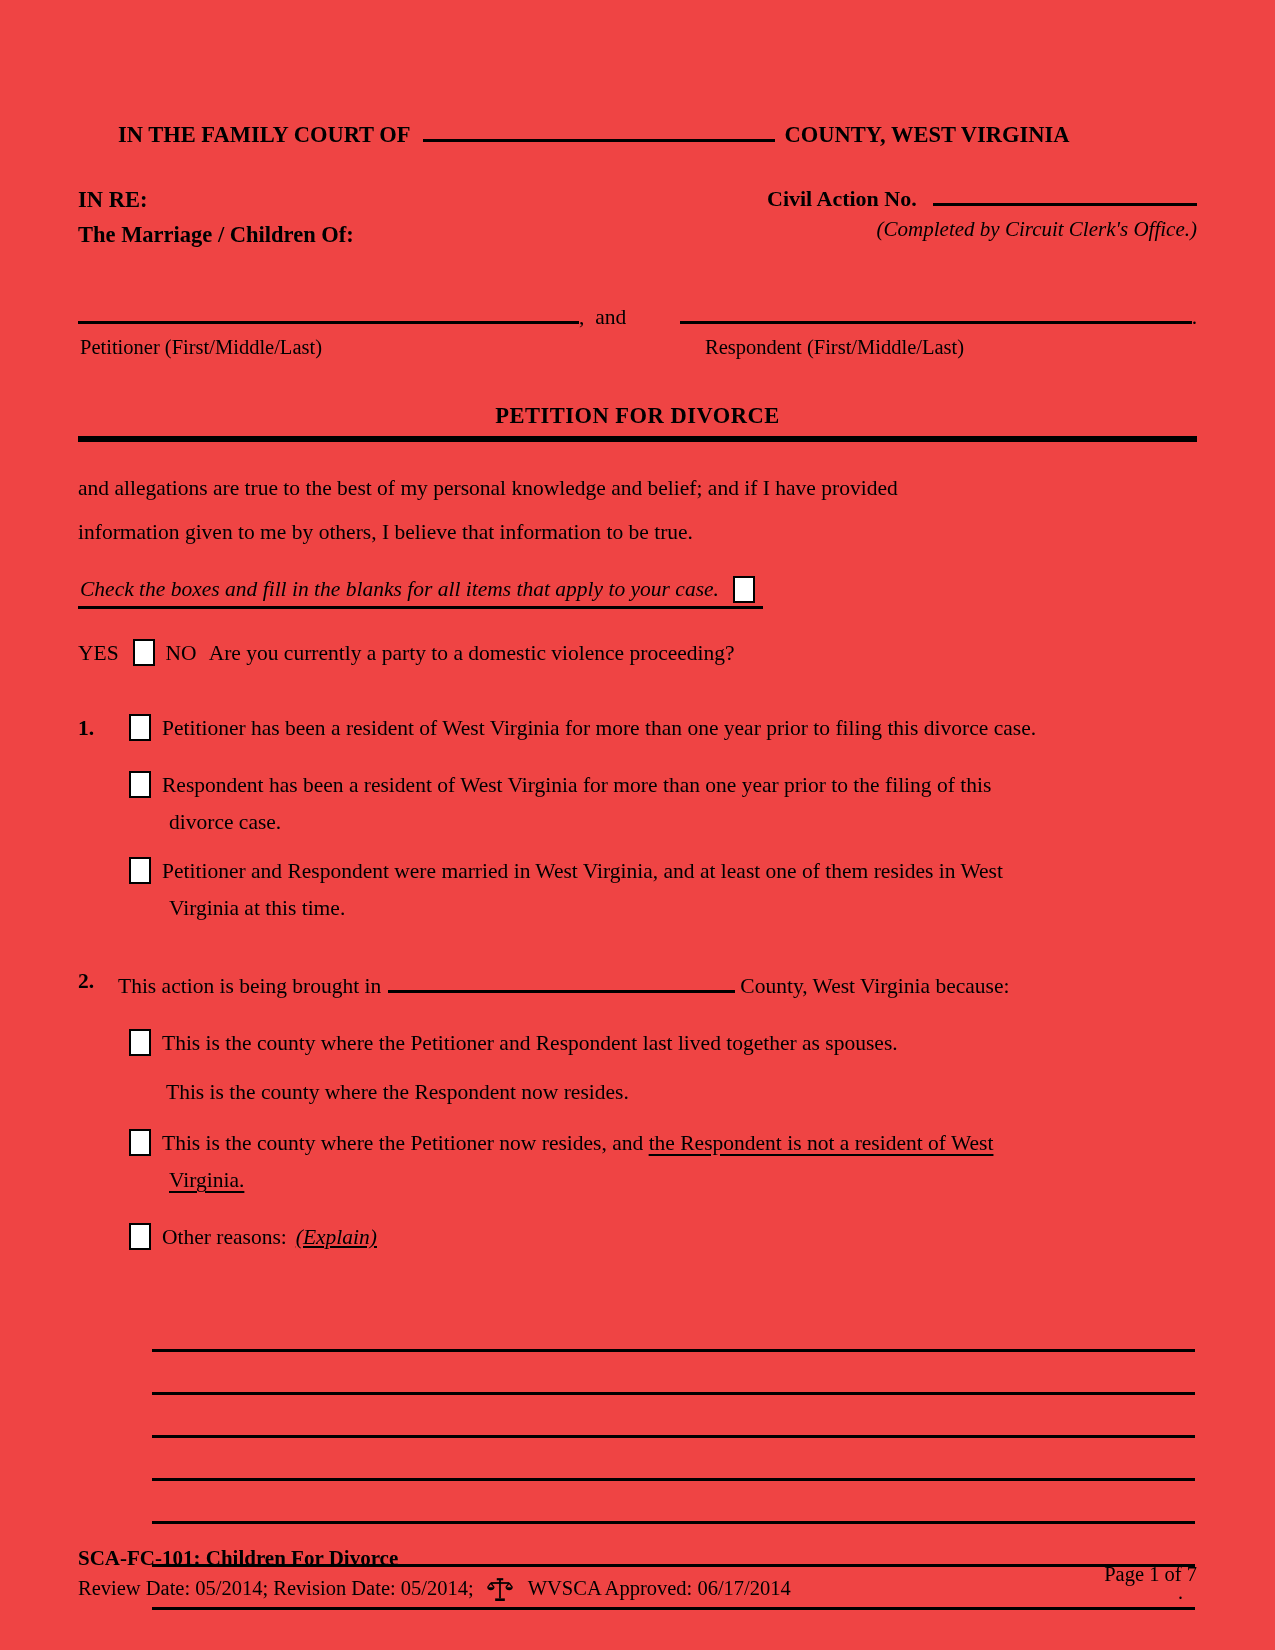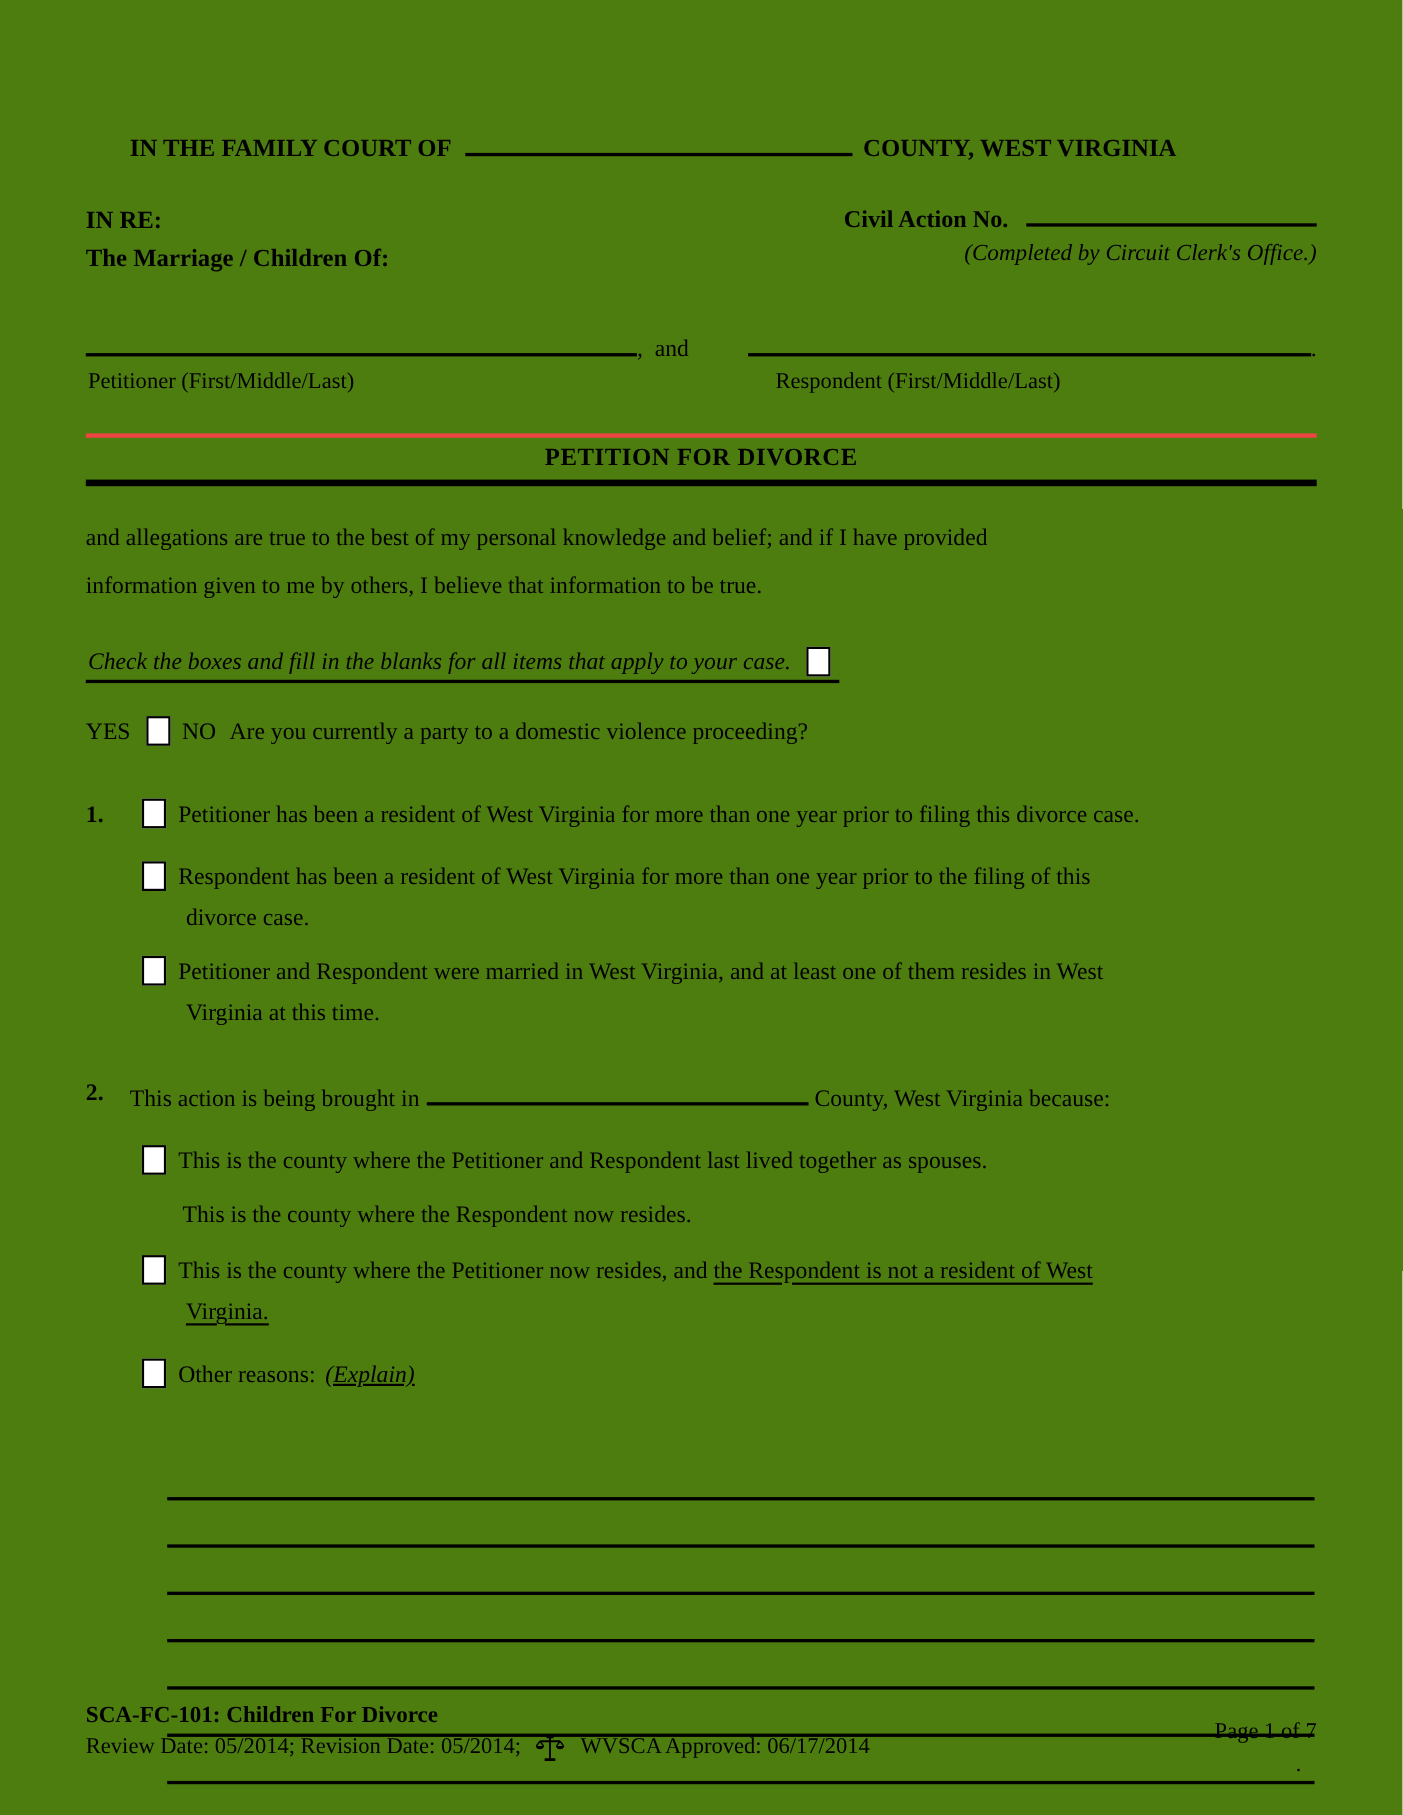--- a/index.html
+++ b/index.html
@@ -1,21 +1,21 @@
 <!DOCTYPE html>
 <html><head>
 <meta charset="utf-8">
 <style>
   * { margin:0; padding:0; box-sizing:border-box; }
   html,body { background:#ffffff; }
   .page {
     position:relative;
     width:1275px; height:1650px;
     margin:0 auto;
-    background:#4d7c0f;
+    background:#ef4444;
     color:#000;
     font-family:"Liberation Serif","DejaVu Serif",serif;
     padding:116px 78px 0 78px;
     overflow:hidden;
   }
   .blank { display:inline-block; border-bottom:3px solid #000; height:26px; }
   .checkbox {
     display:inline-block; width:22px; height:27px;
     border:2px solid #000; background:#fff; vertical-align:-6px;
   }
@@ -43,21 +43,21 @@
     margin-top:28px; border-top:4px solid #ef4444; border-bottom:6px solid #000;
     text-align:center; font-weight:bold; font-size:22.5px; letter-spacing:.5px;
     padding:5px 0 7px 0;
   }
 
   .oath { margin-top:24px; font-size:21.5px; }
   .oath div { line-height:44px; }
   .oath-prefix { margin-left:80px; }
   .oath .blank { width:462px; height:24px; margin:0 3px; }
 
-  .instruction-row { margin-top:34px; }
+  .instruction-row { margin-top:22px; }
   .instruction-underline { display:inline-block; border-bottom:3px solid #000; padding:0 8px 3px 2px; }
   .instruction-text { font-style:italic; font-size:21.5px; }
   .instruction-underline .checkbox { margin-left:10px; vertical-align:-7px; }
 
   .dv-row { margin-top:30px; font-size:21.5px; }
   .dv-row .checkbox { margin:0 5px 0 9px; }
   .dv-no { margin-right:8px; }
 
   .cb-row { position:relative; padding-left:84px; font-size:21.5px; line-height:37px; }
   .cb-row .checkbox { position:absolute; left:51px; top:4px; }

